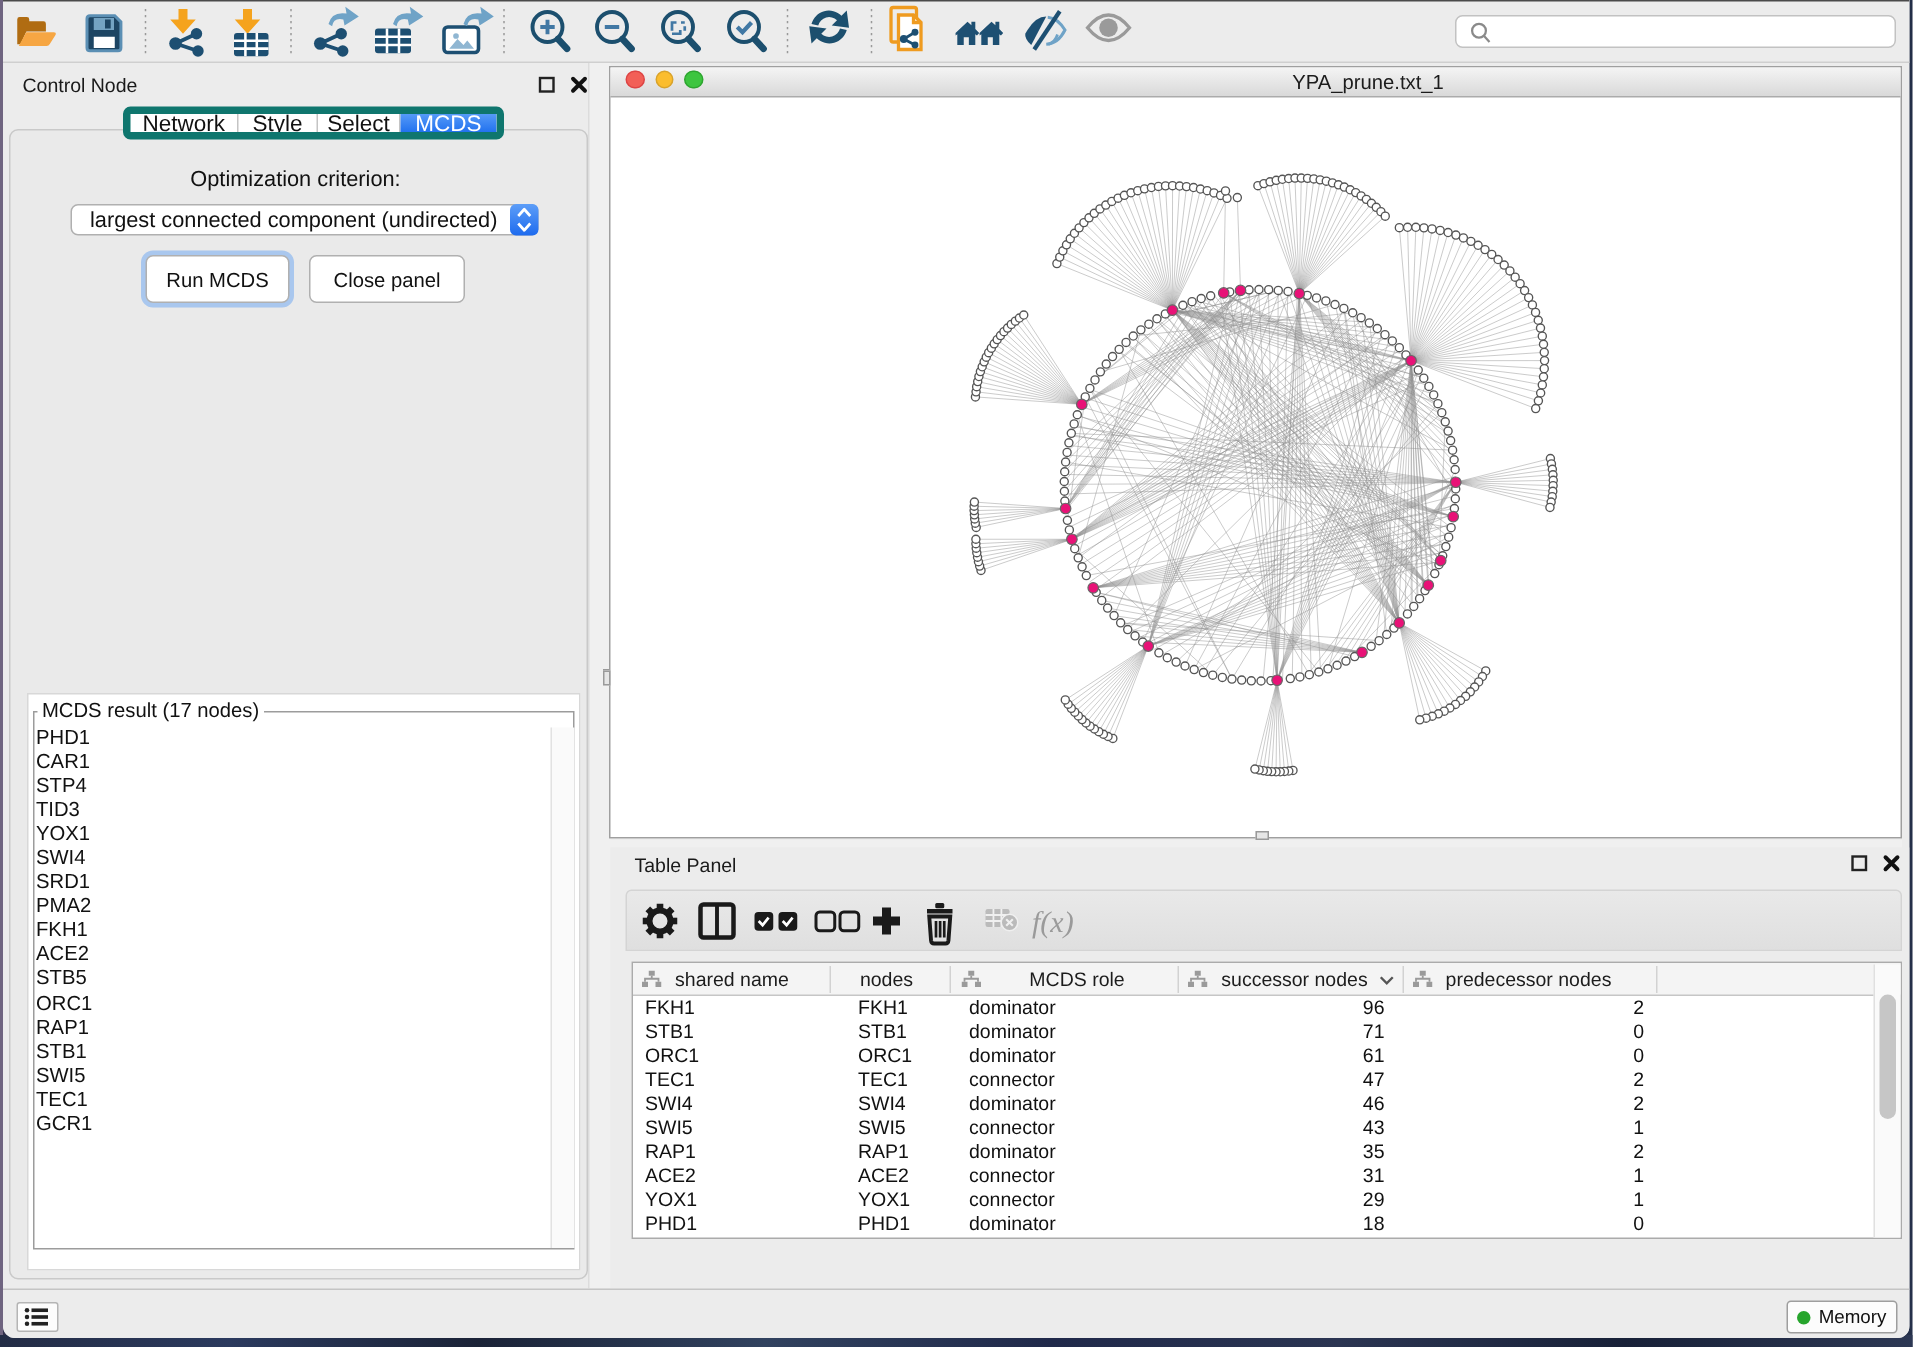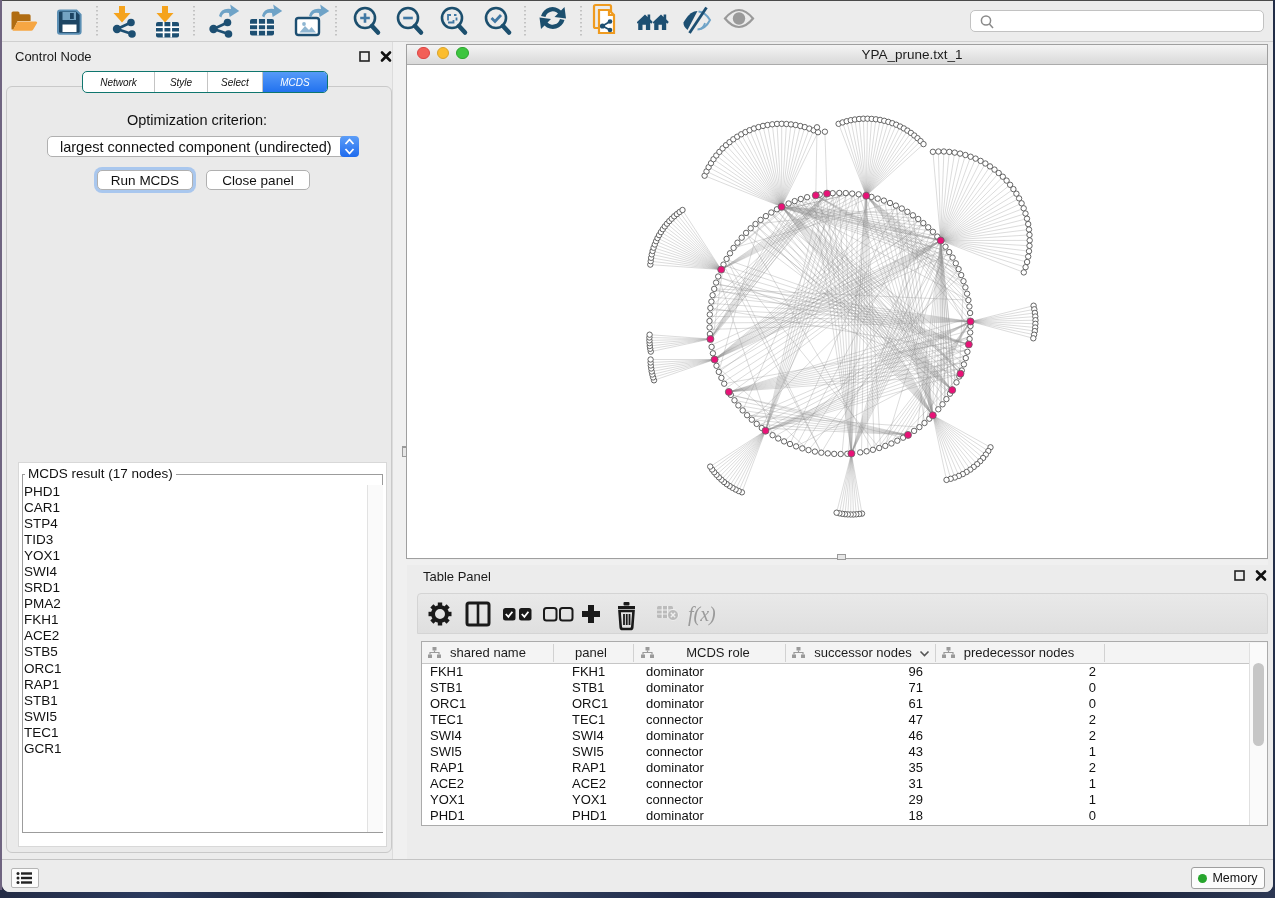--- a/index.html
+++ b/index.html
@@ -8,30 +8,30 @@
   border-radius:0 0 8px 8px; overflow:hidden; }
 #toolbar { position:absolute; left:0; top:0; width:100%; height:42px; background:#ececec;
   border-top:1px solid #4a4a4a; border-bottom:1px solid #cfcfcf; }
 #searchbox { position:absolute; left:968px; top:9px; width:294px; height:22px; background:#fff;
   border:1px solid #c2c2c2; border-radius:5px; }
 #cp { position:absolute; left:0; top:42px; width:390px; height:817px; background:#ececec; }
 #cp-title { position:absolute; left:13px; top:7px; font-size:13px; color:#1a1a1a; }
 .pane { position:absolute; left:4px; top:44px; width:386px; height:767px; background:#eaeaea;
   border:1px solid #c9c9c9; border-radius:6px; }
 .tabs { position:absolute; top:29px; height:22px; display:flex; background:#fff;
-  border:1px solid #0f766e; border-radius:5px; overflow:hidden; font-size:10px;font-style:italic; }
+  border:5px solid #0f766e; border-radius:5px; overflow:hidden; font-size:15px; }
 .tabs div { display:flex; align-items:center; justify-content:center; border-right:1px solid #c4c4c4; height:100%; }
 .tabs div:last-child { border-right:none; }
 .tabs .sel { background:linear-gradient(#559af8,#2272ef); color:#fff; }
 #optlabel { position:absolute; left:0; top:70px; width:390px; text-align:center; font-size:14.5px; }
 #combo { position:absolute; left:45px; top:94px; width:312px; height:21px; background:#fff;
   border:1px solid #b0b0b0; border-radius:5px; font-size:14.5px; line-height:19px; }
 #combo .cap { position:absolute; right:-1px; top:-1px; width:19px; height:21px;
   background:linear-gradient(#5d9ef8,#1e6bee); border-radius:4px; }
-.btn { position:absolute; top:128px; height:20px; background:#fff; border:1px solid #b0b0b0; border-radius:5px;
+.btn { position:absolute; top:128px; height:32px; background:#fff; border:1px solid #b0b0b0; border-radius:5px;
   font-size:13.5px; display:flex; align-items:center; justify-content:center; }
 #mcdsbox { position:absolute; left:16px; top:420px; width:369px; height:385px; background:#fff;
   border:1px solid #d8d8d8; }
 #groupline { position:absolute; left:3px; top:11px; width:361px; height:359px;
   border:1px solid #9c9c9c; }
 #grouplabel { position:absolute; left:6px; top:3px; background:#fff; padding:0 3px; font-size:13.5px; }
 #mlist { position:absolute; left:5px; top:21px; font-size:13.5px; line-height:16.05px; }
 #mscroll { position:absolute; left:348px; top:22px; width:16px; height:347px; background:#fafafa;
   border-left:1px solid #e2e2e2; }
 #vdiv { position:absolute; left:390px; top:42px; width:15px; height:817px; background:#f0f0f0;
@@ -571,21 +571,21 @@
           <svg width="13" height="12" viewBox="0 0 13 12" style="position:absolute;top:5px;left:6px">
             <g fill="#9a9a9a">
               <rect x="4.5" y="0" width="4" height="3.5"></rect>
               <rect x="0" y="7.5" width="4" height="3.5"></rect>
               <rect x="9" y="7.5" width="4" height="3.5"></rect>
               <path d="M6.5 3.5 v2 M2 7.5 v-2 h9 v2" stroke="#9a9a9a" fill="none" stroke-width="1.2"></path>
             </g>
           </svg>
           <div class="hcell" style="left:14px;width:104px">shared name</div>
           <div class="hsep" style="left:131px"></div>
-          <div class="hcell" style="left:129px;width:80px">panel</div>
+          <div class="hcell" style="left:129px;width:80px">nodes</div>
           <div class="hsep" style="left:211px"></div>
           <svg width="13" height="12" viewBox="0 0 13 12" style="position:absolute;top:5px;left:219px">
             <g fill="#9a9a9a">
               <rect x="4.5" y="0" width="4" height="3.5"></rect>
               <rect x="0" y="7.5" width="4" height="3.5"></rect>
               <rect x="9" y="7.5" width="4" height="3.5"></rect>
               <path d="M6.5 3.5 v2 M2 7.5 v-2 h9 v2" stroke="#9a9a9a" fill="none" stroke-width="1.2"></path>
             </g>
           </svg>
           <div class="hcell" style="left:236px;width:120px">MCDS role</div>

